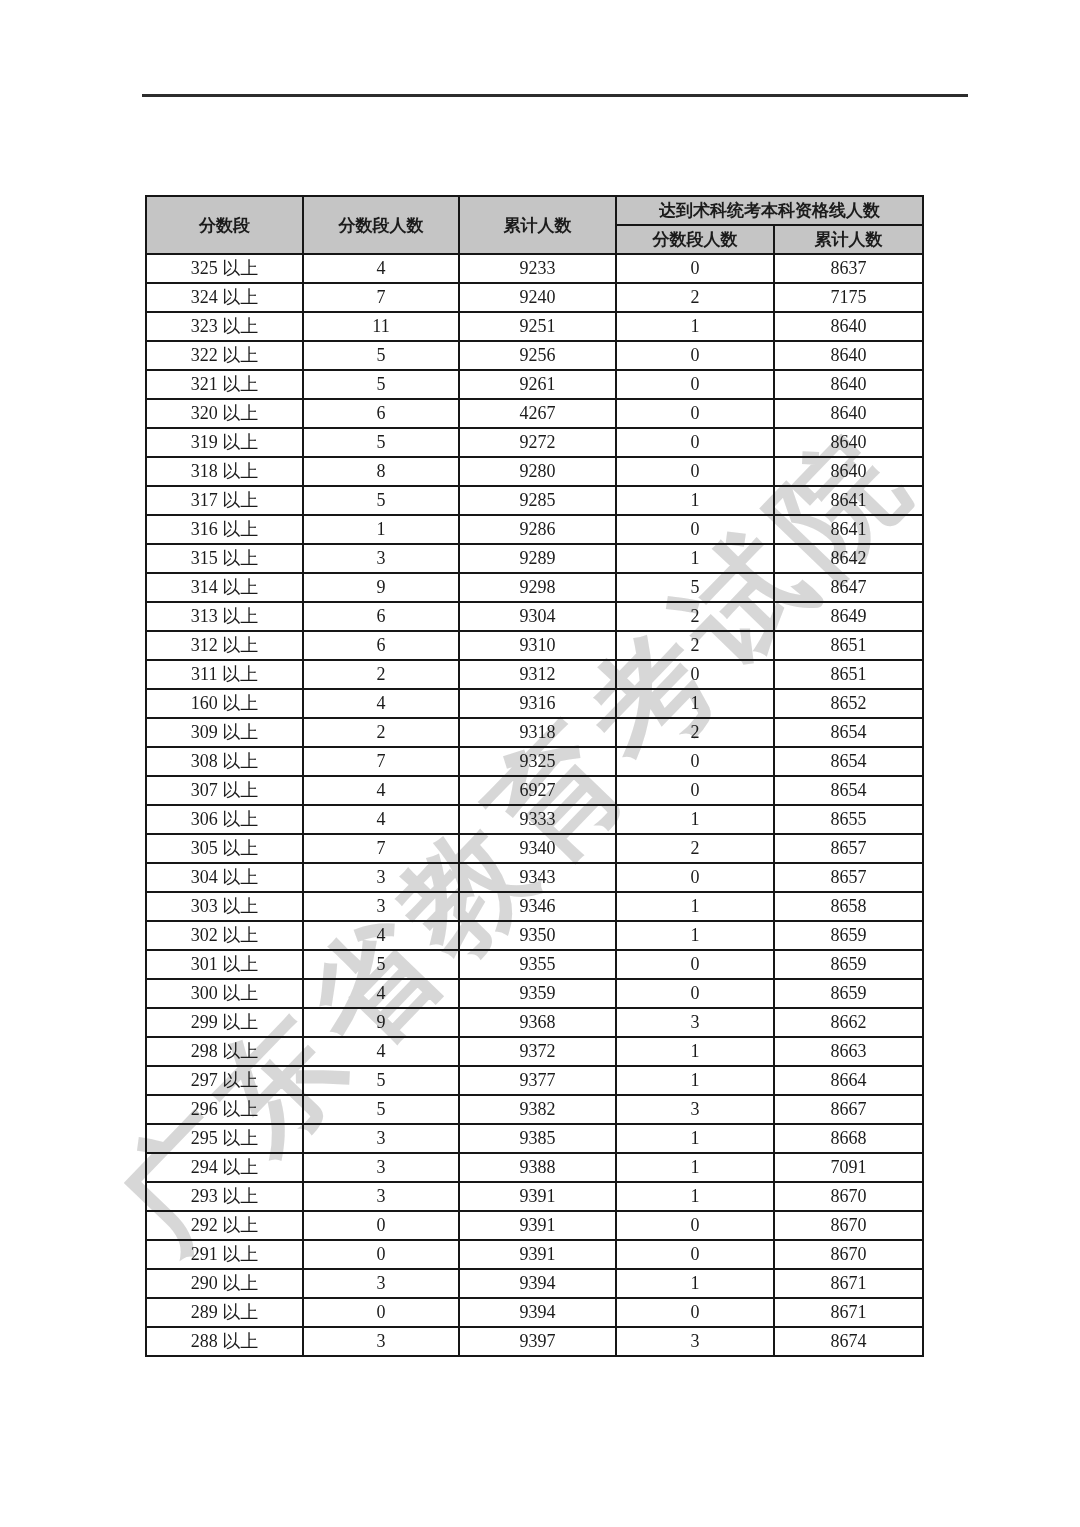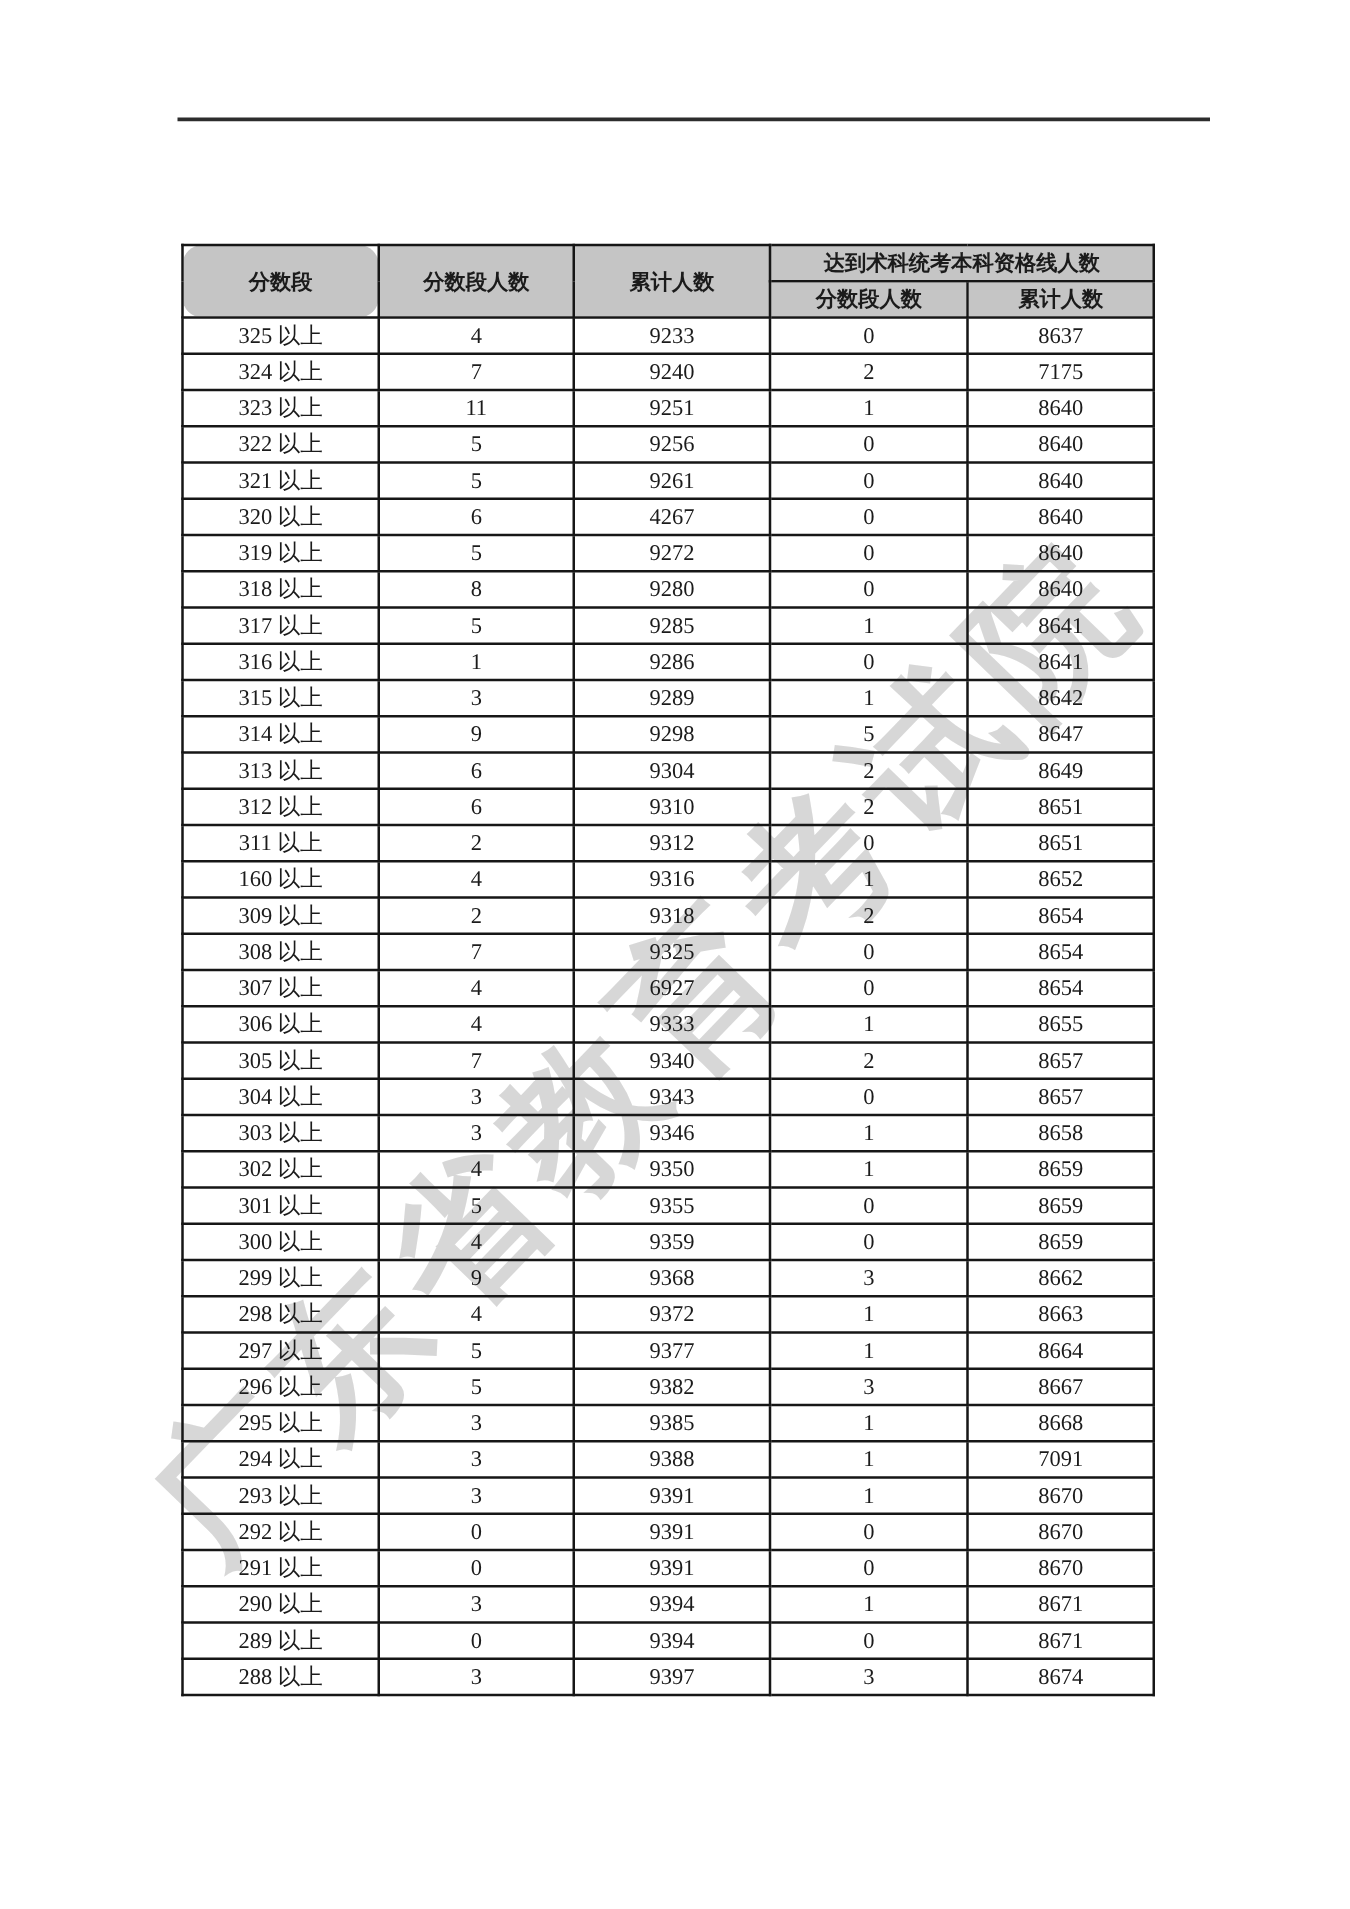--- a/index.html
+++ b/index.html
@@ -80,21 +80,21 @@
 <table class="score-table">
   <colgroup>
     <col class="c1">
       <col class="c2">
       <col class="c3">
       <col class="c4">
       <col class="c5">
   </colgroup>
   <thead>
     <tr>
-      <th rowspan="2" style="background: rgb(197, 197, 197); border-radius: 16px;">分数段</th>
+      <th rowspan="2" style="background: rgb(197, 197, 197);">分数段</th>
       <th rowspan="2" style="background: rgb(197, 197, 197);">分数段人数</th>
       <th rowspan="2" style="background: rgb(197, 197, 197);">累计人数</th>
       <th colspan="2" style="background: rgb(197, 197, 197); text-align: center;">达到术科统考本科资格线人数</th>
     </tr>
     <tr>
       <th style="background: rgb(197, 197, 197);">分数段人数</th>
       <th style="background: rgb(197, 197, 197);">累计人数</th>
     </tr>
   </thead>
   <tbody>

